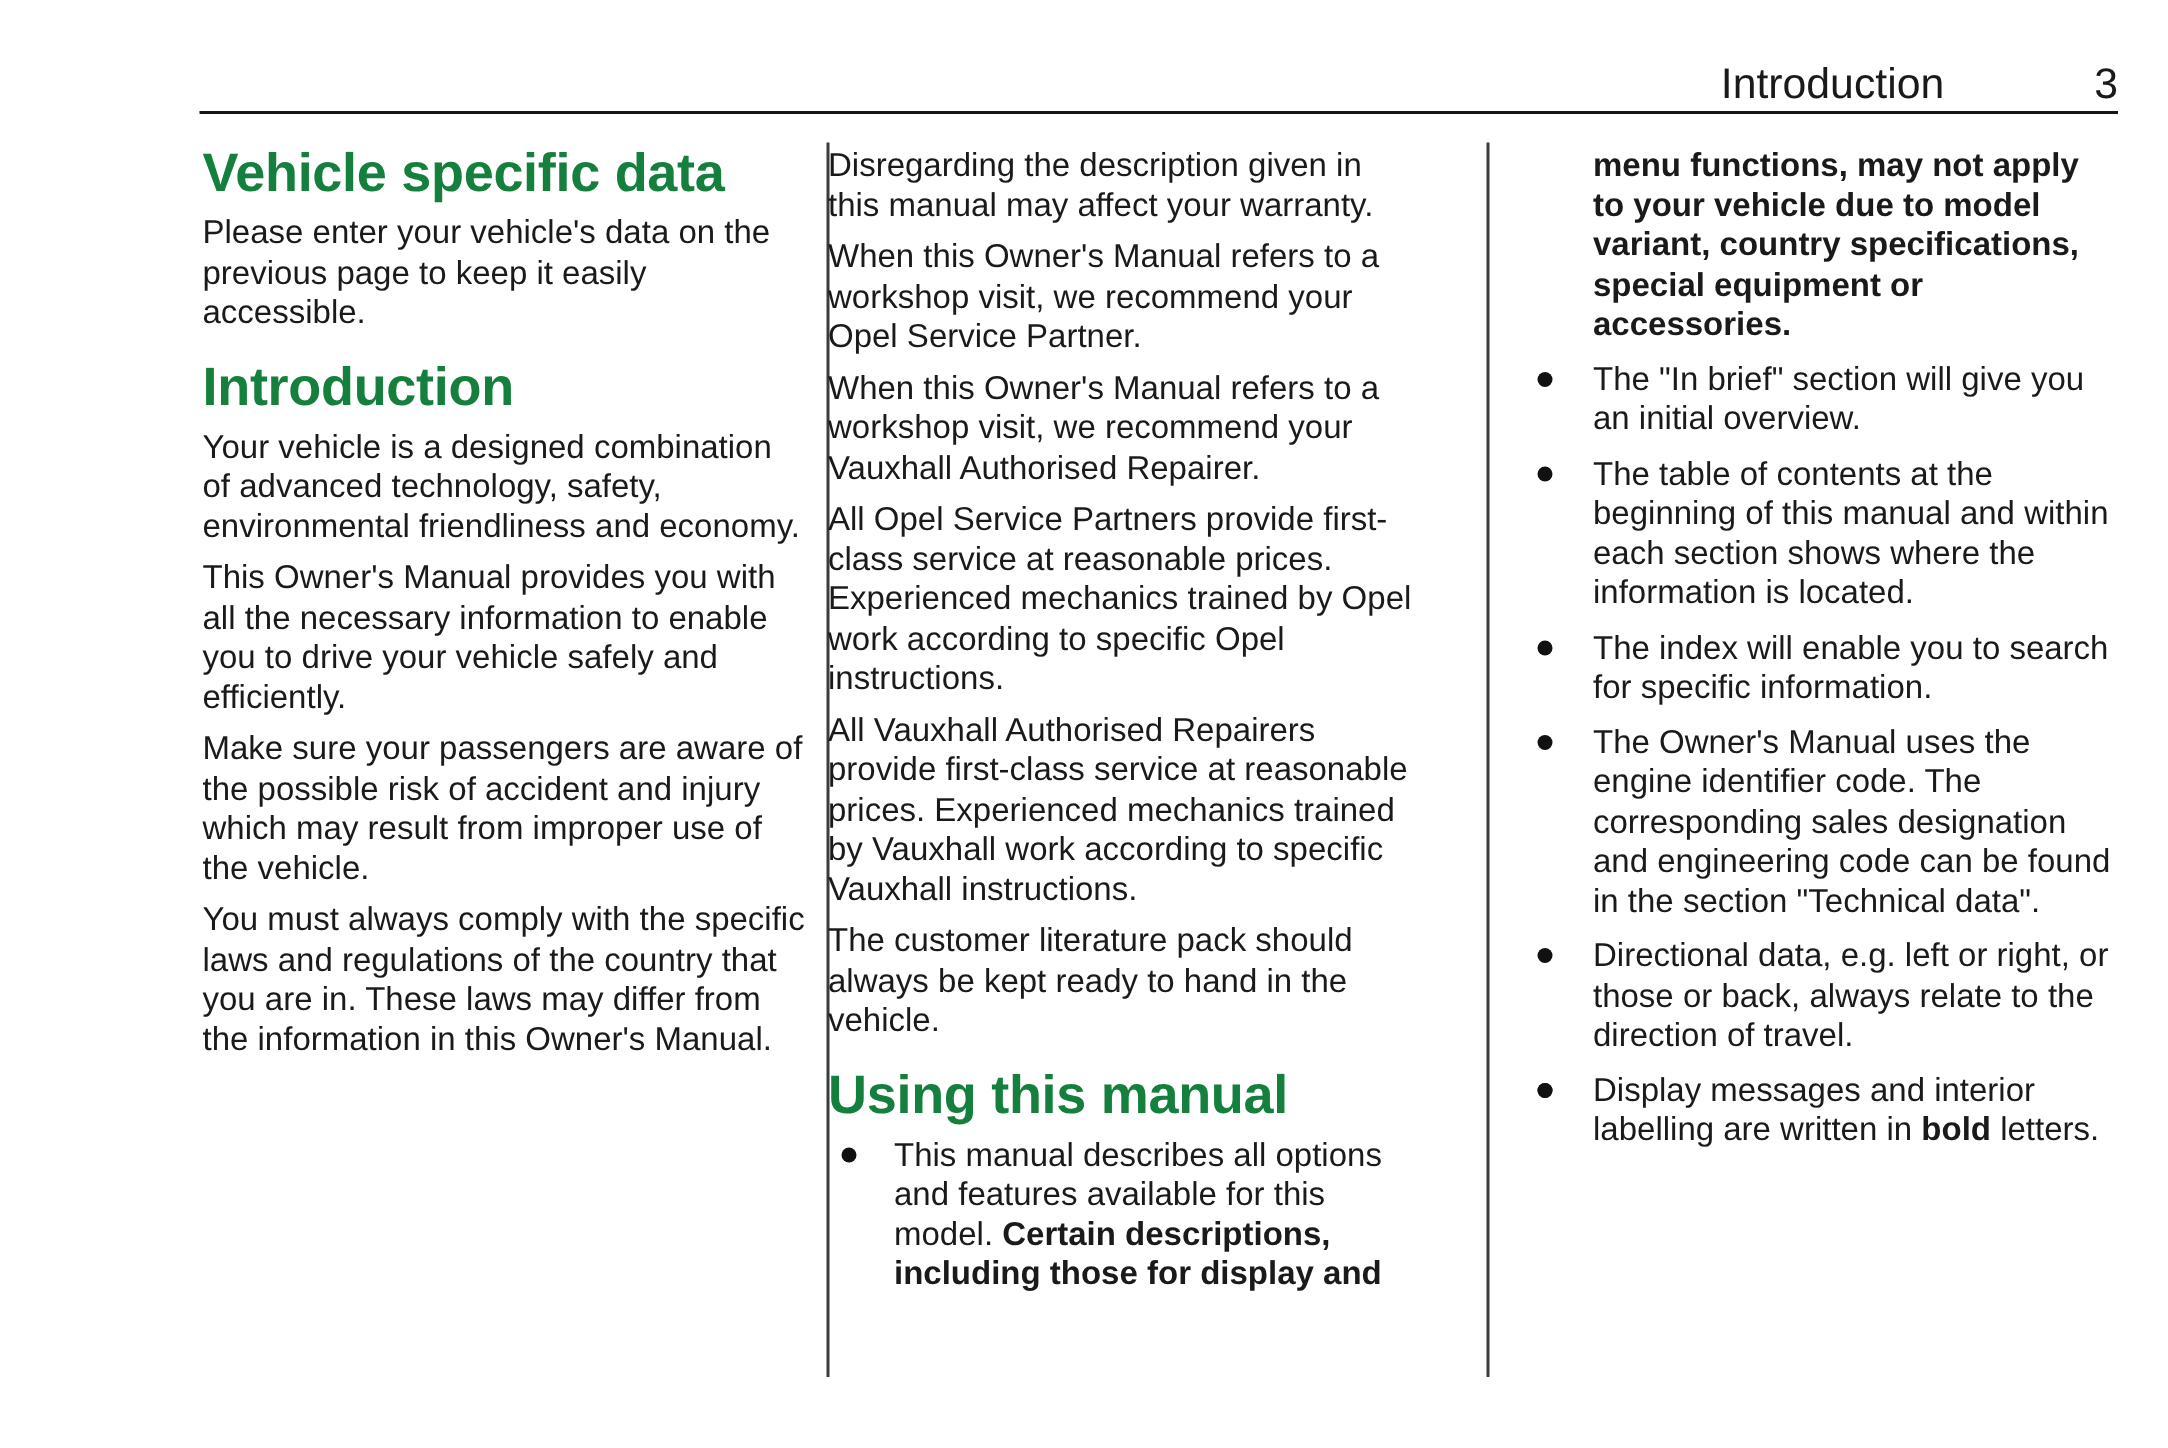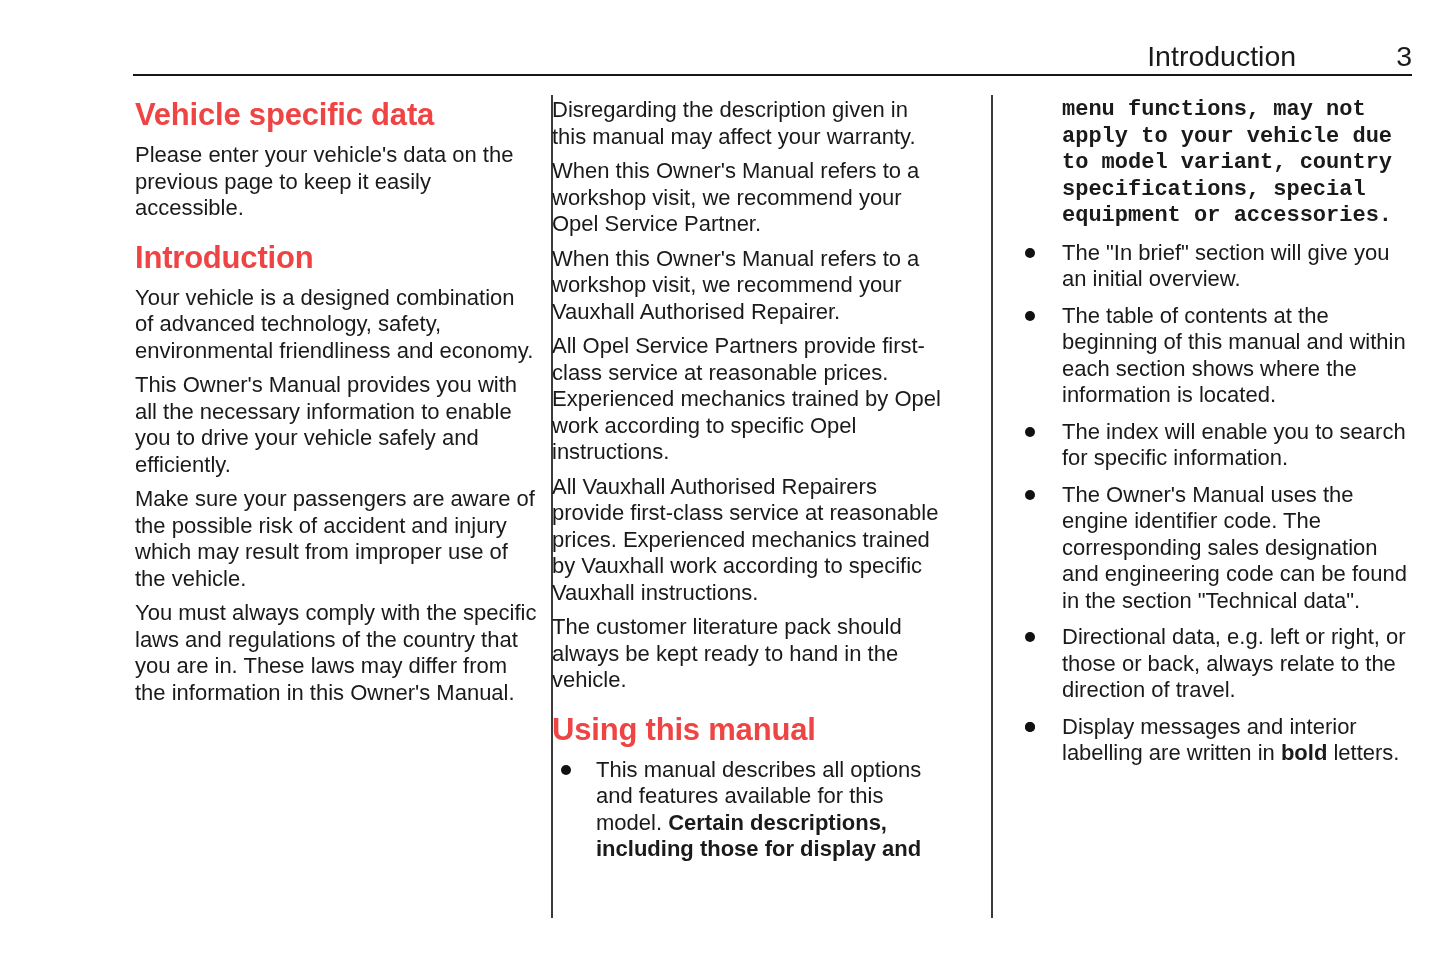--- a/index.html
+++ b/index.html
@@ -58,26 +58,26 @@
     position: absolute;
     top: 95px;
     height: 823px;
     width: 2px;
     background: #3c3c3c;
   }
   .divider-1 { left: 531px; }
   .divider-2 { left: 971px; }
   
   h2.section-heading {
-    font-size: 31px;
+    font-size: 36px;
     line-height: 36px;
     font-weight: bold;
     letter-spacing: -0.2px;
     margin: 0 0 9px 0;
-    color: #ef4444;
+    color: #15803d;
   }
   h2.spaced { margin-top: 18px; }
   p.body-para {
     margin: 0 0 8px 0;
   }
   ul.bullet-list {
     list-style: none;
     margin: 0;
     padding: 0;
   }
@@ -95,21 +95,20 @@
     height: 10px;
     border-radius: 50%;
     background: #111;
   }
   .col-2 .bullet-dot { left: 9px; }
   .bold-run { font-weight: bold; }
   .continuation-para {
     margin: 0 0 10px 0;
     padding-left: 37px;
     font-weight: bold;
-    font-family: Liberation Mono, monospace;
   }
 </style>
 </head>
 <body>
 
 <div class="page">
 
   <div class="running-header">
     <span>Introduction</span>
     <span>3</span>

